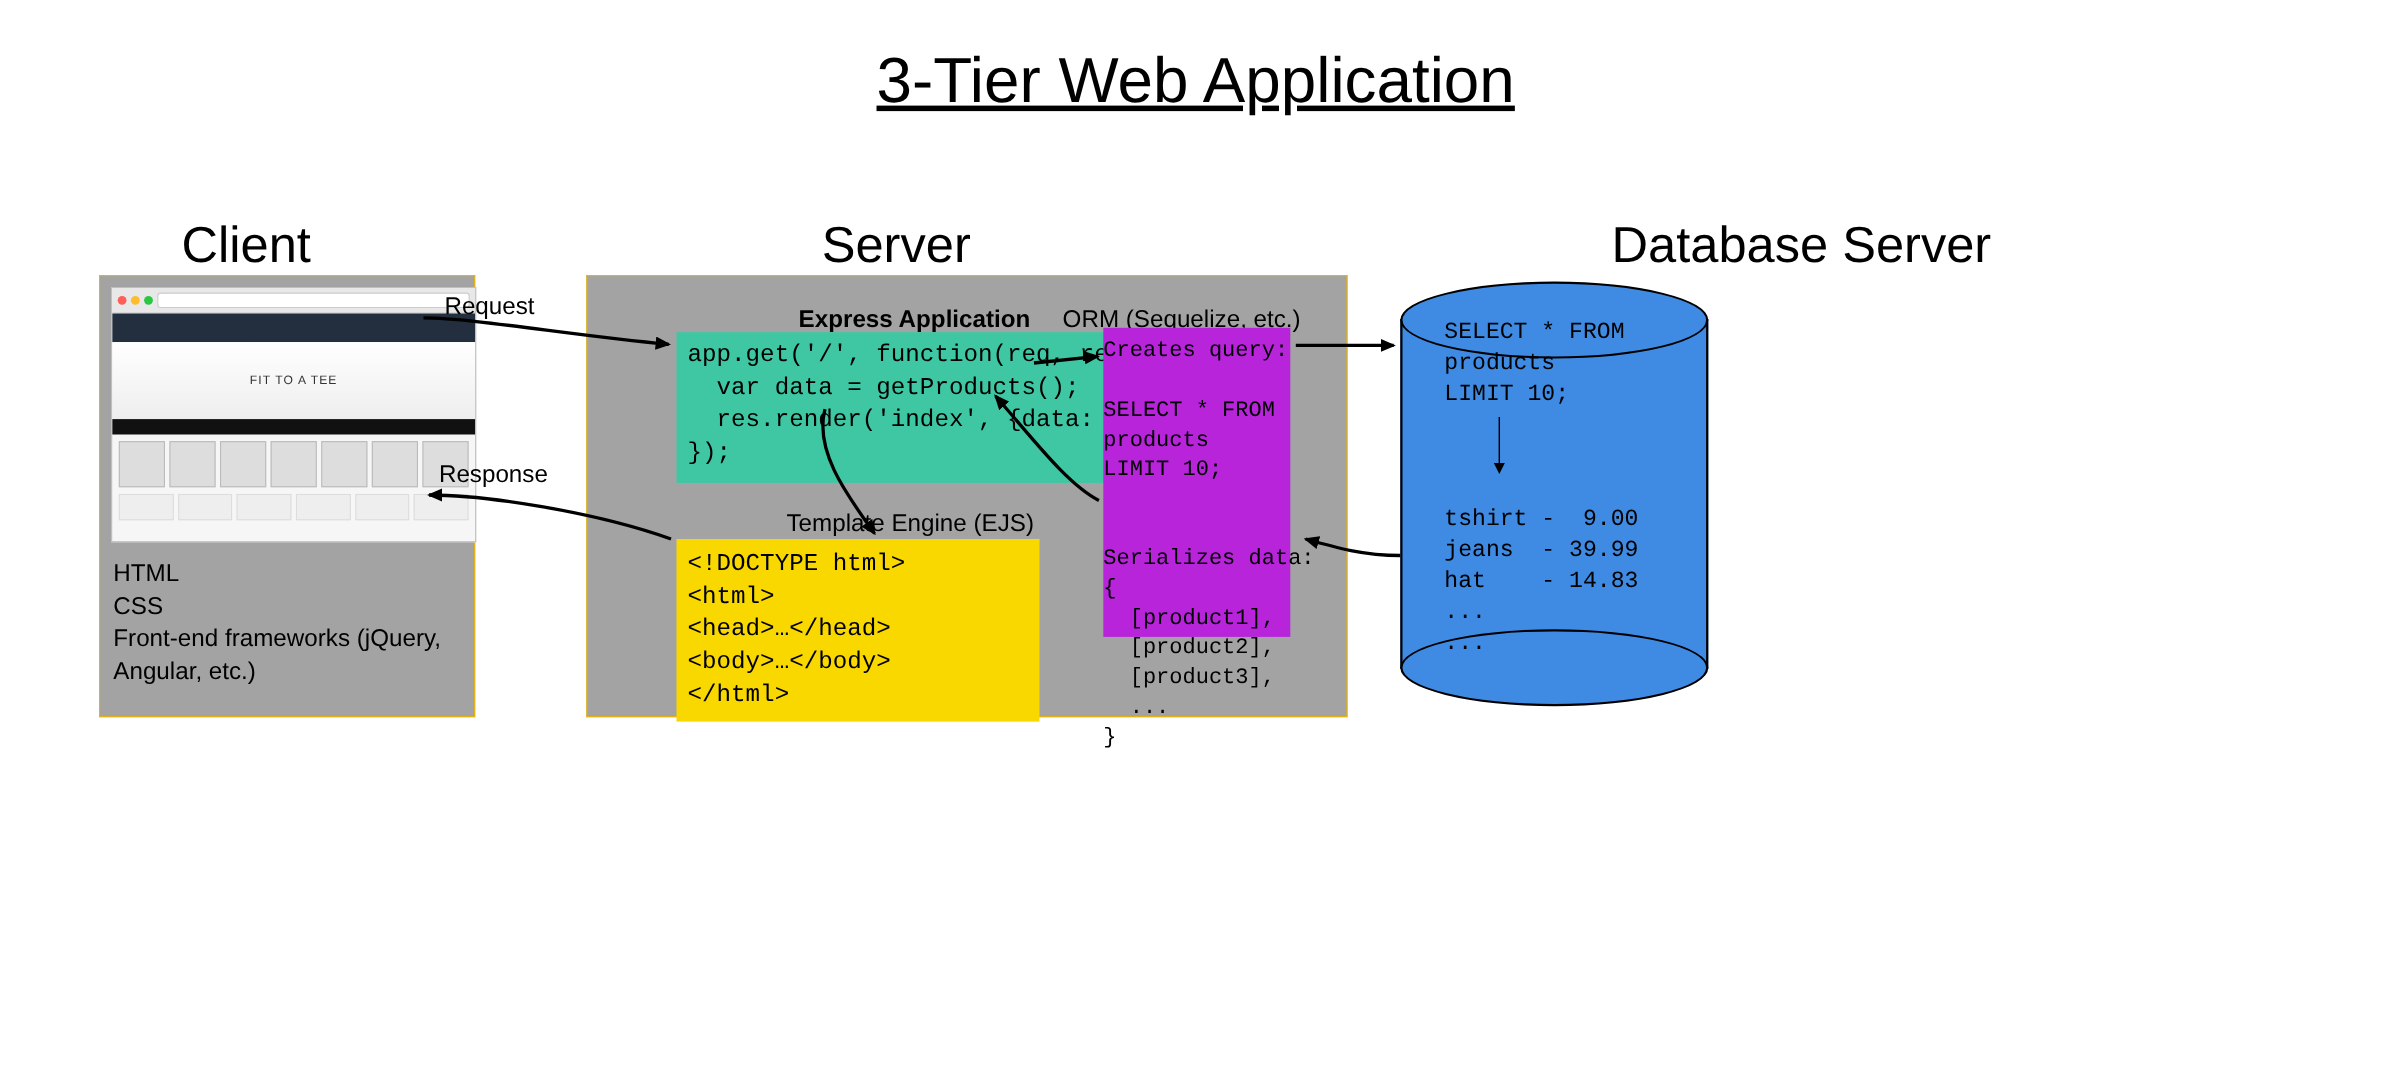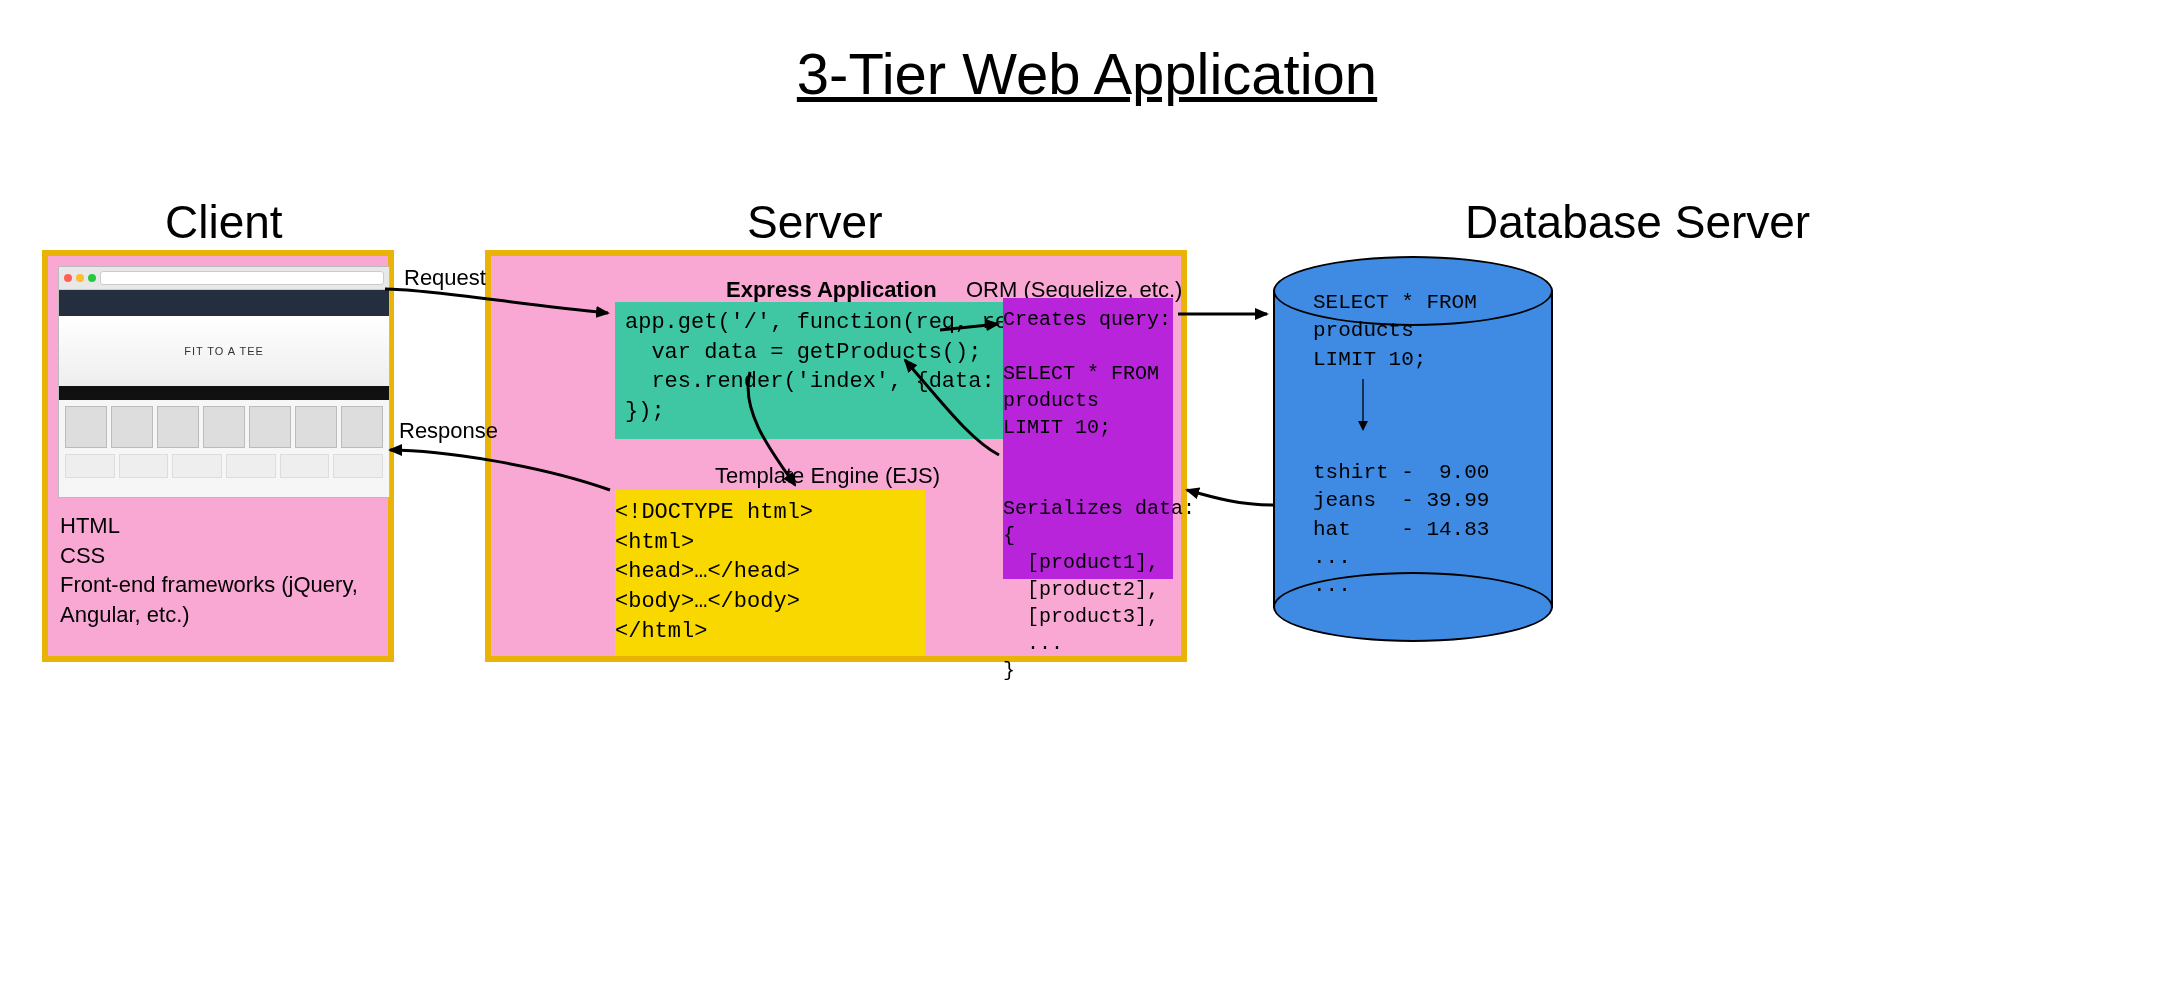--- a/index.html
+++ b/index.html
@@ -1,18 +1,18 @@
 <!DOCTYPE html>
 <html><head>
 <meta charset="utf-8">
 <style>
   html,body{margin:0;padding:0;width:2174px;height:991px;background:#fff;font-family:"Helvetica Neue",Helvetica,Arial,sans-serif;color:#000;}
   .title{position:absolute;left:0;width:2174px;text-align:center;top:40px;font-size:58px;font-weight:400;text-decoration:underline;}
   .col-label{position:absolute;font-size:46px;font-weight:400;}
-  .box{position:absolute;border:6px solid #eab308;background:#f9a8d4;}
+  .box{position:absolute;border:1px solid #eab308;background:#a3a3a3;margin-left:48px;}
   .code{font-family:"Courier New",Courier,monospace;font-size:22px;white-space:pre;line-height:1.35;}
   .client-caption{position:absolute;font-size:22px;line-height:1.35;}
   .inner-label{position:absolute;font-size:22px;}
   .code-box{position:absolute;}
   .express-box{background:#3fc7a4;}
   .ejs-box{background:#f9d800;}
   .orm-box{background:#b724da;}
   .db-cyl{position:absolute;background:#3f8ae2;border:2px solid #000;}
   .db-top,.db-bot{position:absolute;left:-2px;width:calc(100% + 4px);height:70px;border:2px solid #000;border-radius:50%;background:#3f8ae2;box-sizing:border-box;}
   .db-top{top:-36px;}
@@ -84,21 +84,21 @@
 
 <div class="inner-label" style="left:726px;top:277px;font-weight:bold;">Express Application</div>
 <div class="code-box express-box" style="left:615px;top:302px;width:370px;height:125px;padding:6px 10px;">
   <div class="code">app.get('/', function(req, res) {
   var data = getProducts();
   res.render('index', {data: data});
 });</div>
 </div>
 
 <div class="inner-label" style="left:715px;top:463px;">Template Engine (EJS)</div>
-<div class="code-box ejs-box" style="left:615px;top:490px;width:310px;height:150px;padding:8px 0;">
+<div class="code-box ejs-box" style="left:615px;top:490px;width:310px;height:150px;padding:8px 10px;">
   <div class="code">&lt;!DOCTYPE html&gt;
 &lt;html&gt;
 &lt;head&gt;…&lt;/head&gt;
 &lt;body&gt;…&lt;/body&gt;
 &lt;/html&gt;</div>
 </div>
 
 <div class="inner-label" style="left:966px;top:277px;">ORM (Sequelize, etc.)</div>
 <div class="code-box orm-box" style="left:1003px;top:298px;width:170px;height:265px;padding:8px 0;">
   <div class="code" style="font-size:20px;">Creates query:

